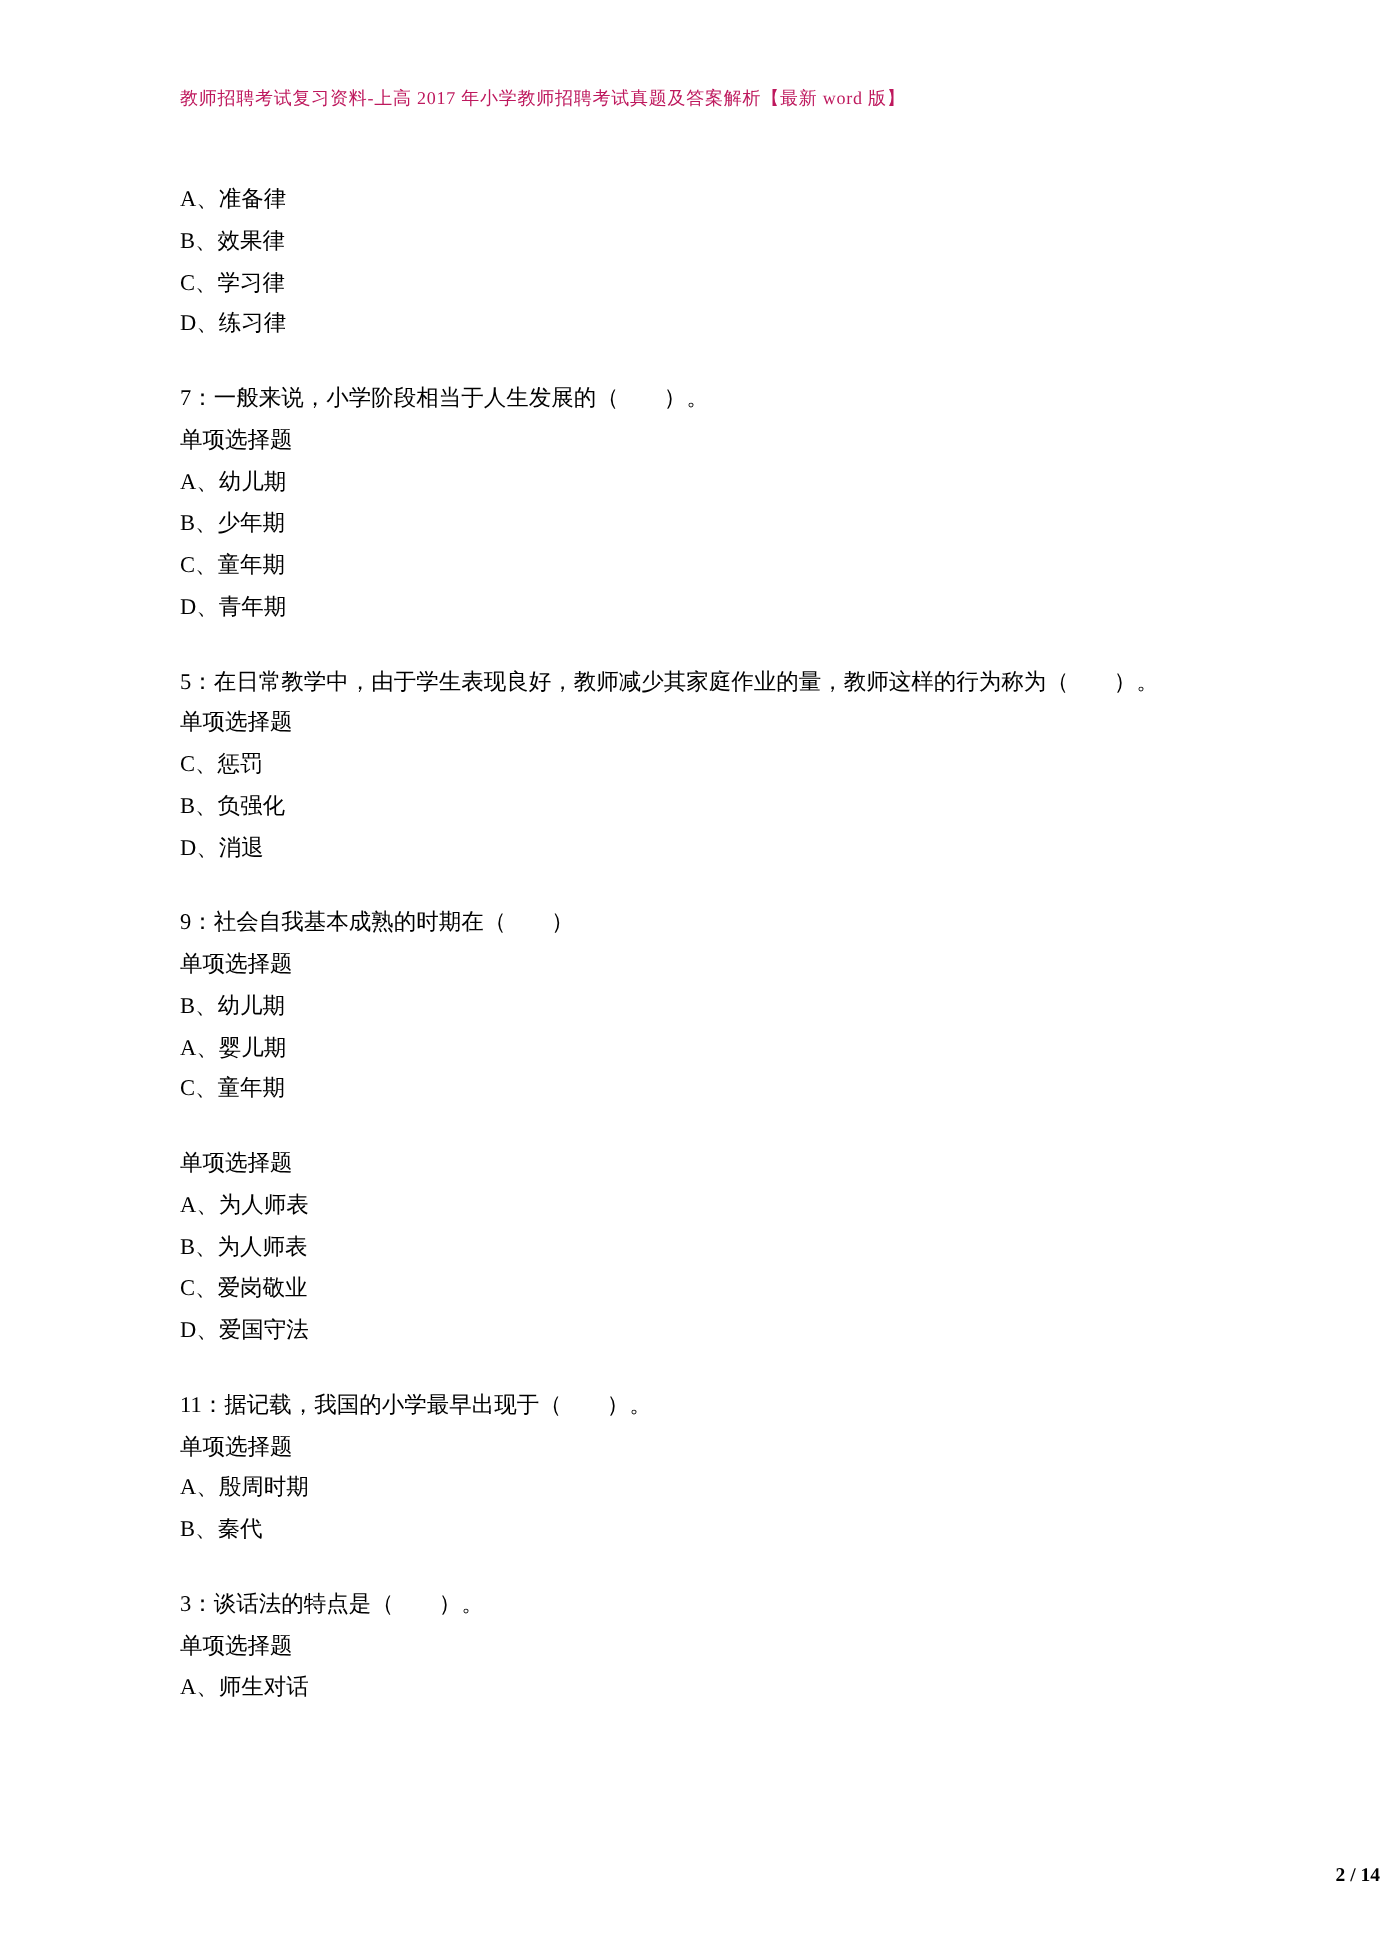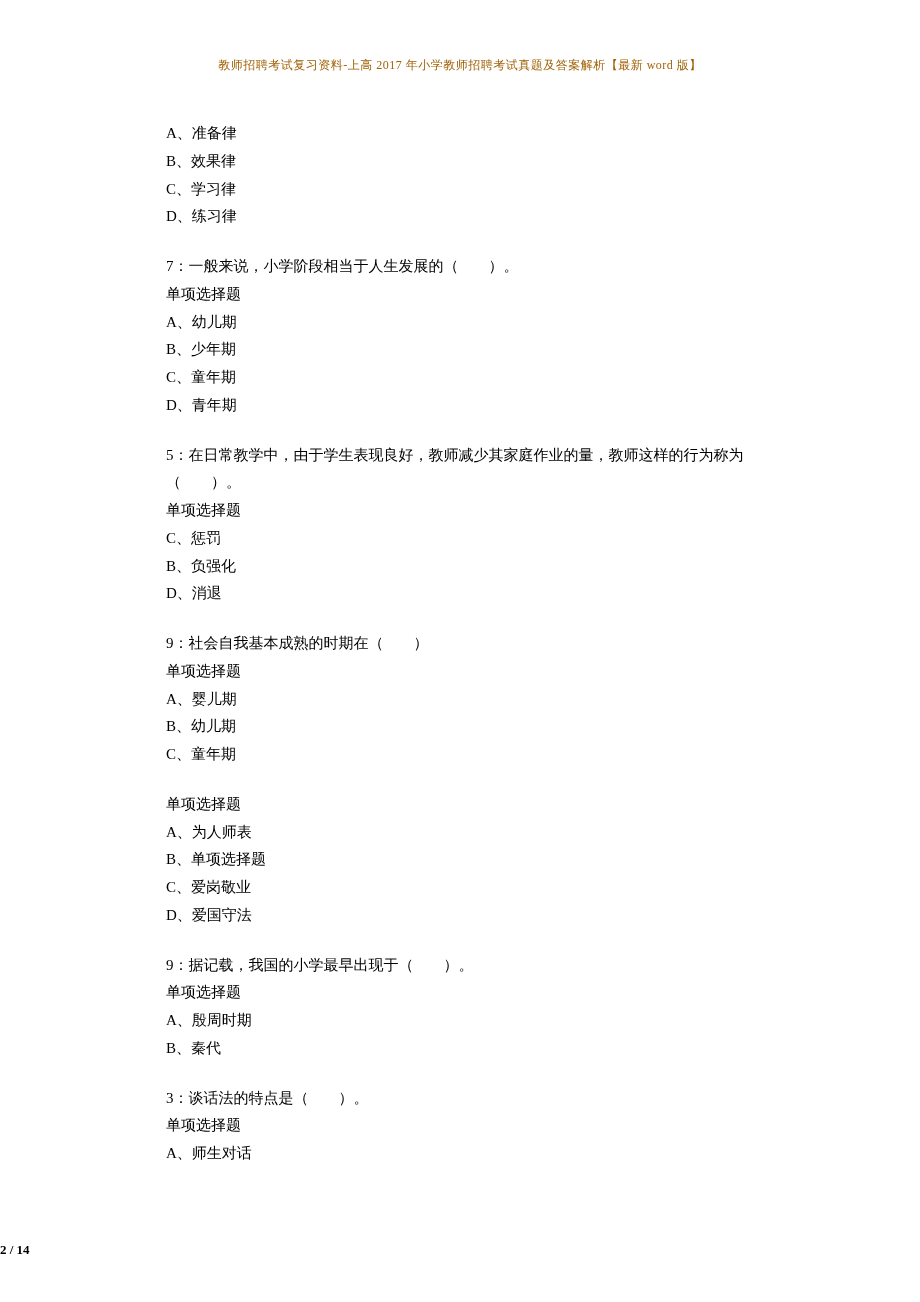--- a/index.html
+++ b/index.html
@@ -12,36 +12,34 @@
   }
   .page {
     width: 920px;
     min-height: 1302px;
     margin: 0 auto;
     padding: 54px 120px 40px 120px;
     box-sizing: border-box;
     position: relative;
   }
   .header {
-    text-align: center;
     font-size: 12px;
-    color: #a16207;
+    color: #be185d;
     letter-spacing: 0.5px;
     margin-bottom: 44px;
   }
   .block {
     margin-bottom: 22px;
-    margin-left: 46px;
   }
   .line { }
   .footer {
     position: absolute;
     bottom: 40px;
     left: 0; right: 0;
-    text-align: left;
+    text-align: right;
     font-size: 13px;
     font-weight: bold;
   }
 </style>
 </head>
 <body>
 
 <div class="page">
 
   <div class="header">教师招聘考试复习资料-上高 2017 年小学教师招聘考试真题及答案解析【最新 word 版】</div>
@@ -66,35 +64,35 @@
     <div class="line">5：在日常教学中，由于学生表现良好，教师减少其家庭作业的量，教师这样的行为称为（　　）。</div>
     <div class="line">单项选择题</div>
     <div class="line">C、惩罚</div>
     <div class="line">B、负强化</div>
     <div class="line">D、消退</div>
   </div>
 
   <div class="block">
     <div class="line">9：社会自我基本成熟的时期在（　　）</div>
     <div class="line">单项选择题</div>
+    <div class="line">B、幼儿期</div>
     <div class="line">A、婴儿期</div>
-    <div class="line">B、幼儿期</div>
     <div class="line">C、童年期</div>
   </div>
 
   <div class="block">
     <div class="line">单项选择题</div>
     <div class="line">A、为人师表</div>
-    <div class="line">B、单项选择题</div>
+    <div class="line">B、为人师表</div>
     <div class="line">C、爱岗敬业</div>
     <div class="line">D、爱国守法</div>
   </div>
 
   <div class="block">
-    <div class="line">9：据记载，我国的小学最早出现于（　　）。</div>
+    <div class="line">11：据记载，我国的小学最早出现于（　　）。</div>
     <div class="line">单项选择题</div>
     <div class="line">A、殷周时期</div>
     <div class="line">B、秦代</div>
   </div>
 
   <div class="block">
     <div class="line">3：谈话法的特点是（　　）。</div>
     <div class="line">单项选择题</div>
     <div class="line">A、师生对话</div>
   </div>

